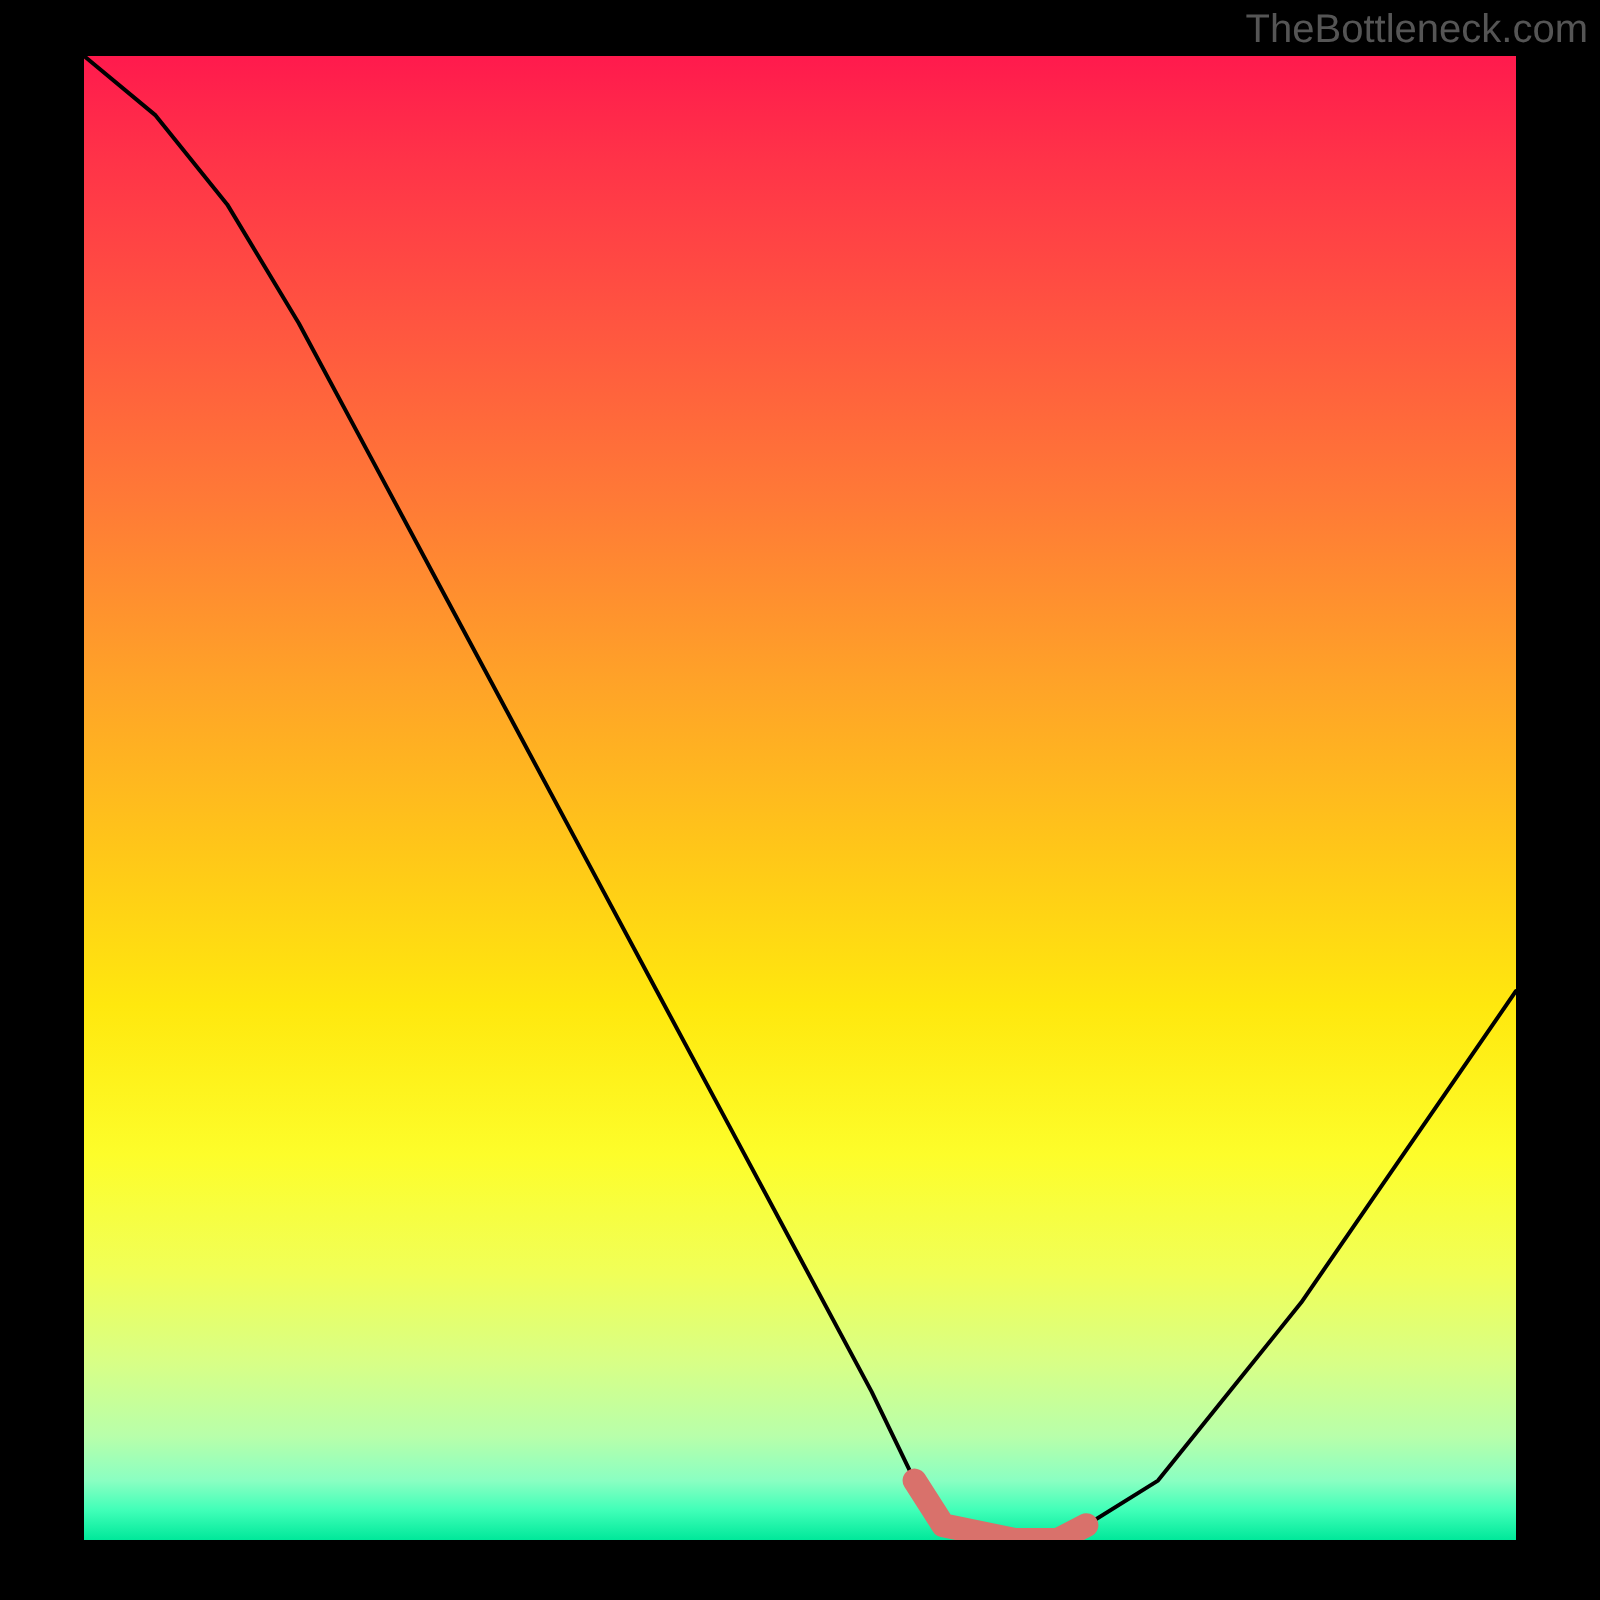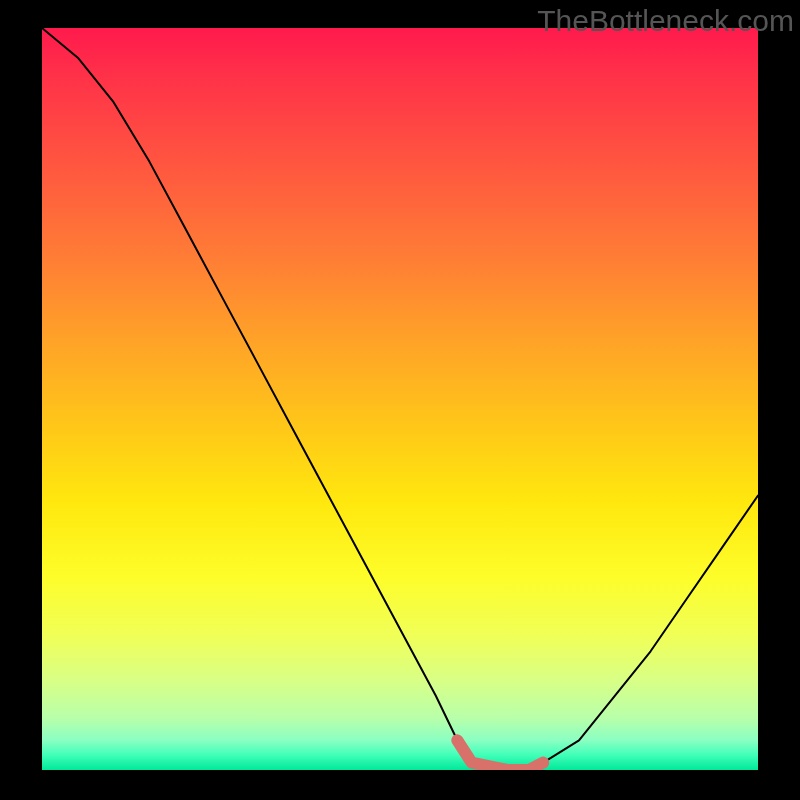--- a/index.html
+++ b/index.html
@@ -9,21 +9,21 @@
     background: #000;
     position: relative;
     overflow: hidden;
     font-family: Arial, sans-serif;
   }
   .watermark {
     position: absolute;
     top: 4px;
     right: 6px;
     color: #555;
-    font-size: 30px;
+    font-size: 20px;
     font-weight: 500;
     z-index: 10;
   }
   .plot-area {
     position: absolute;
     left: 42px;
     top: 28px;
     width: 716px;
     height: 742px;
     background: linear-gradient(to bottom,

